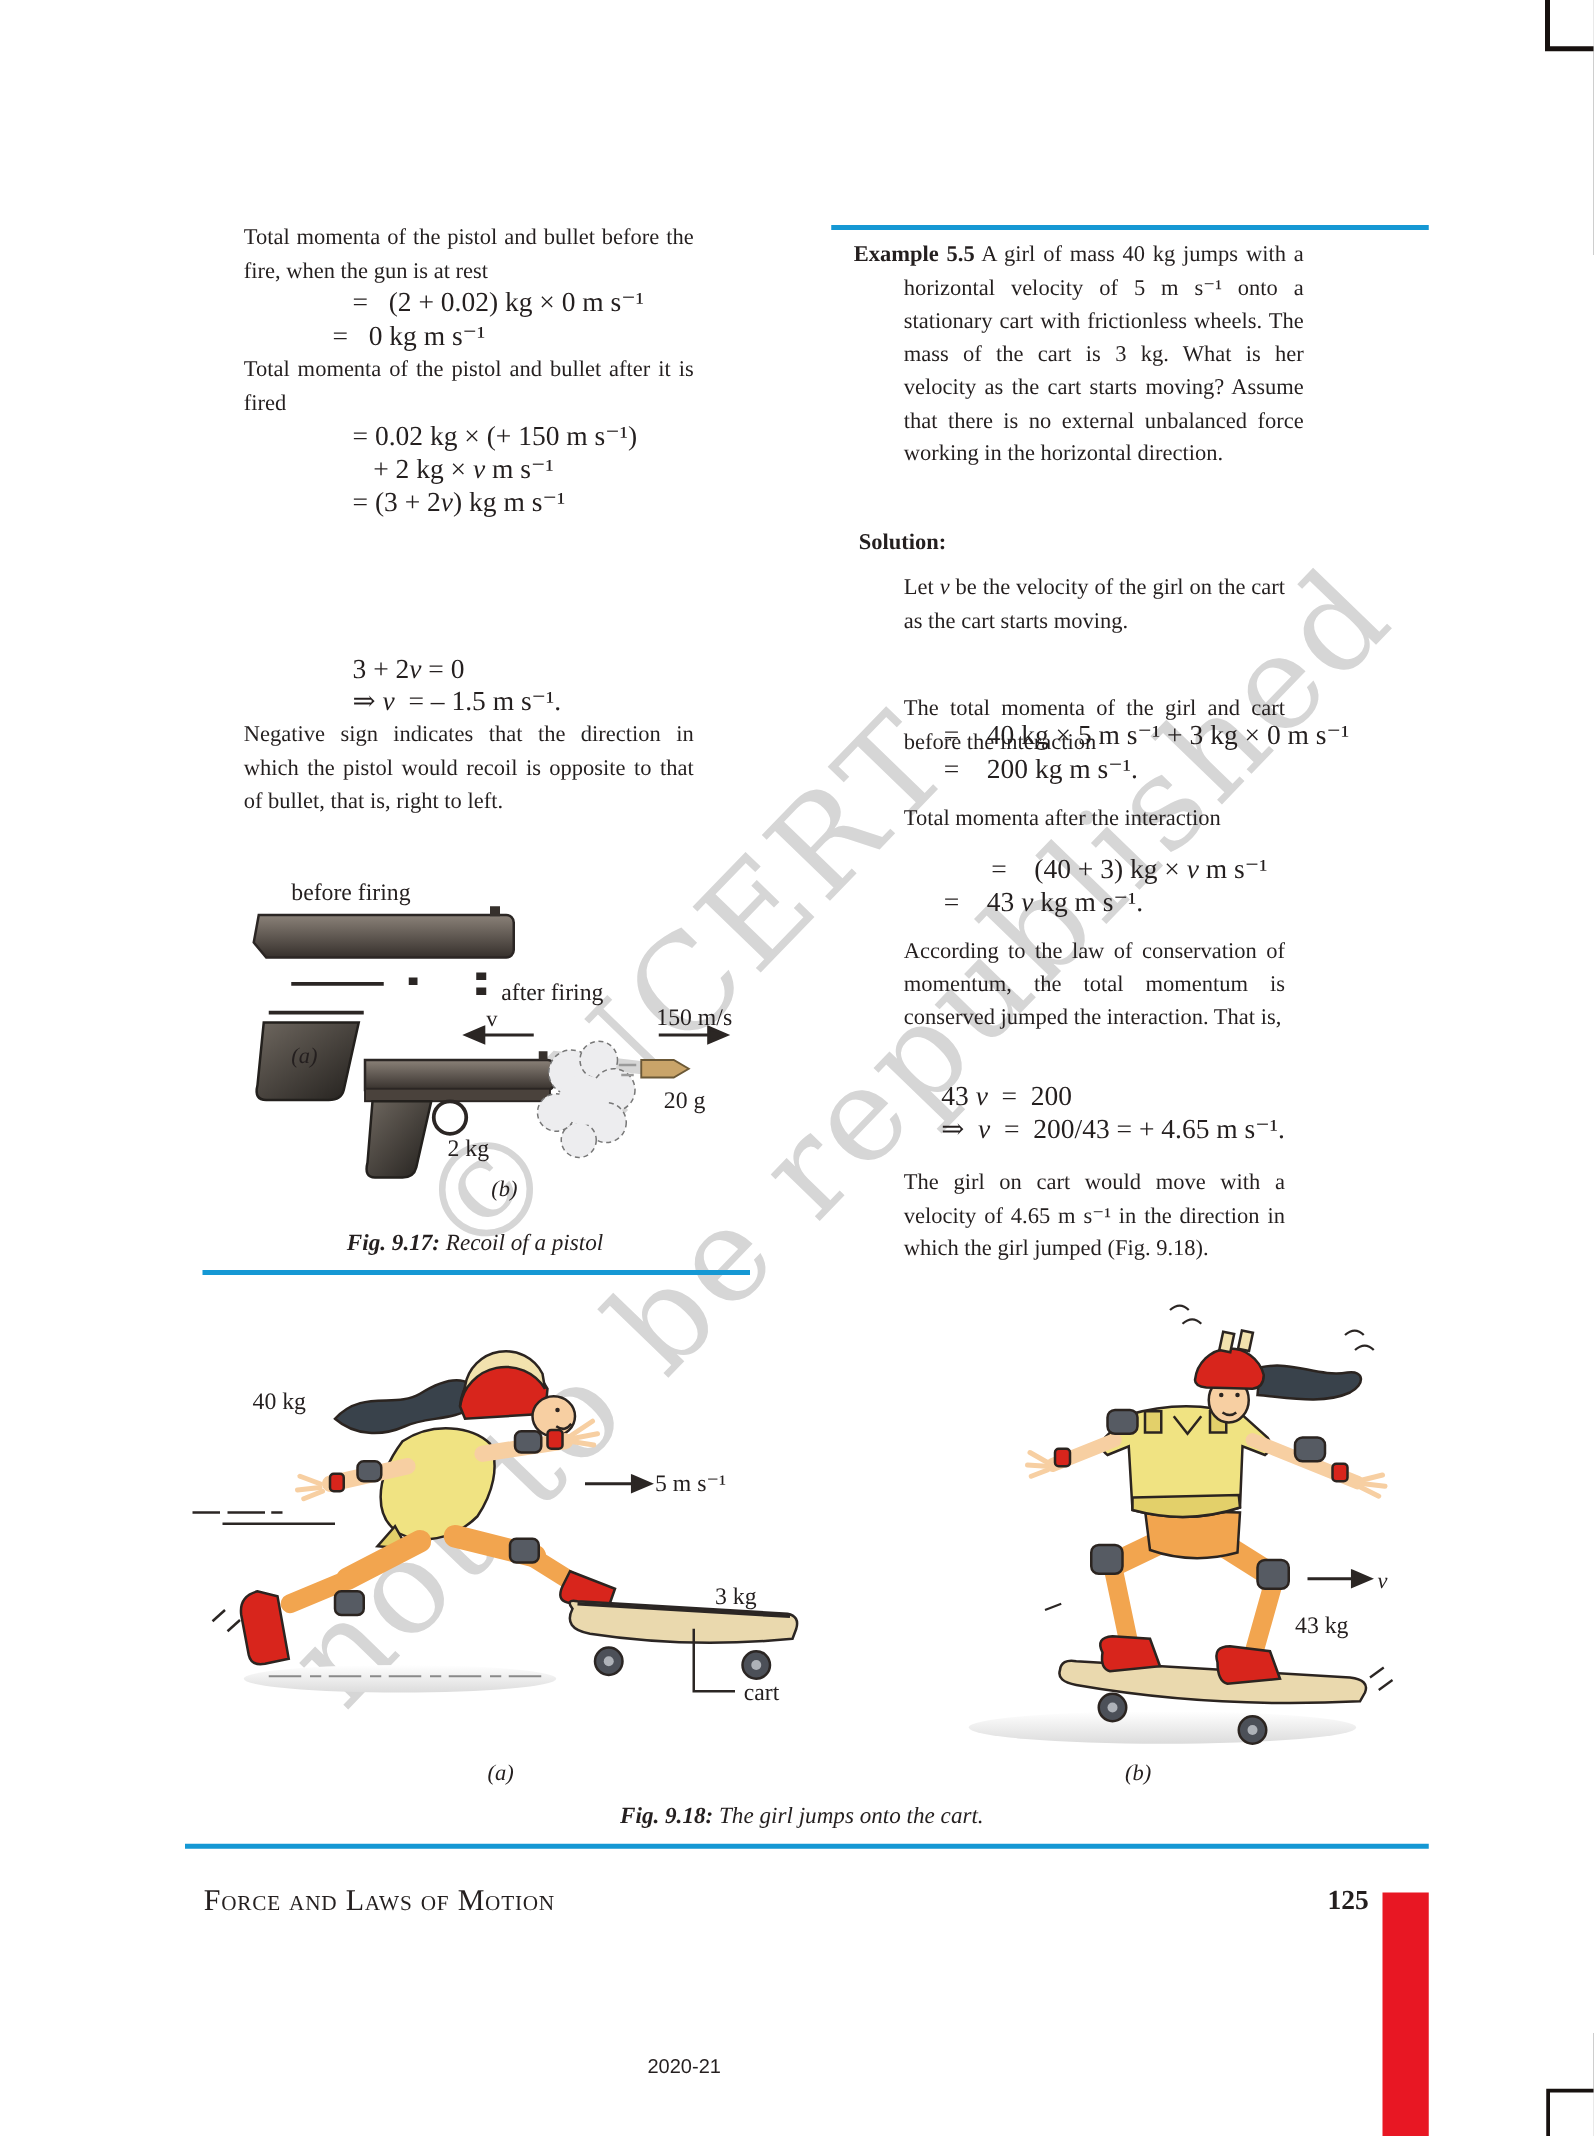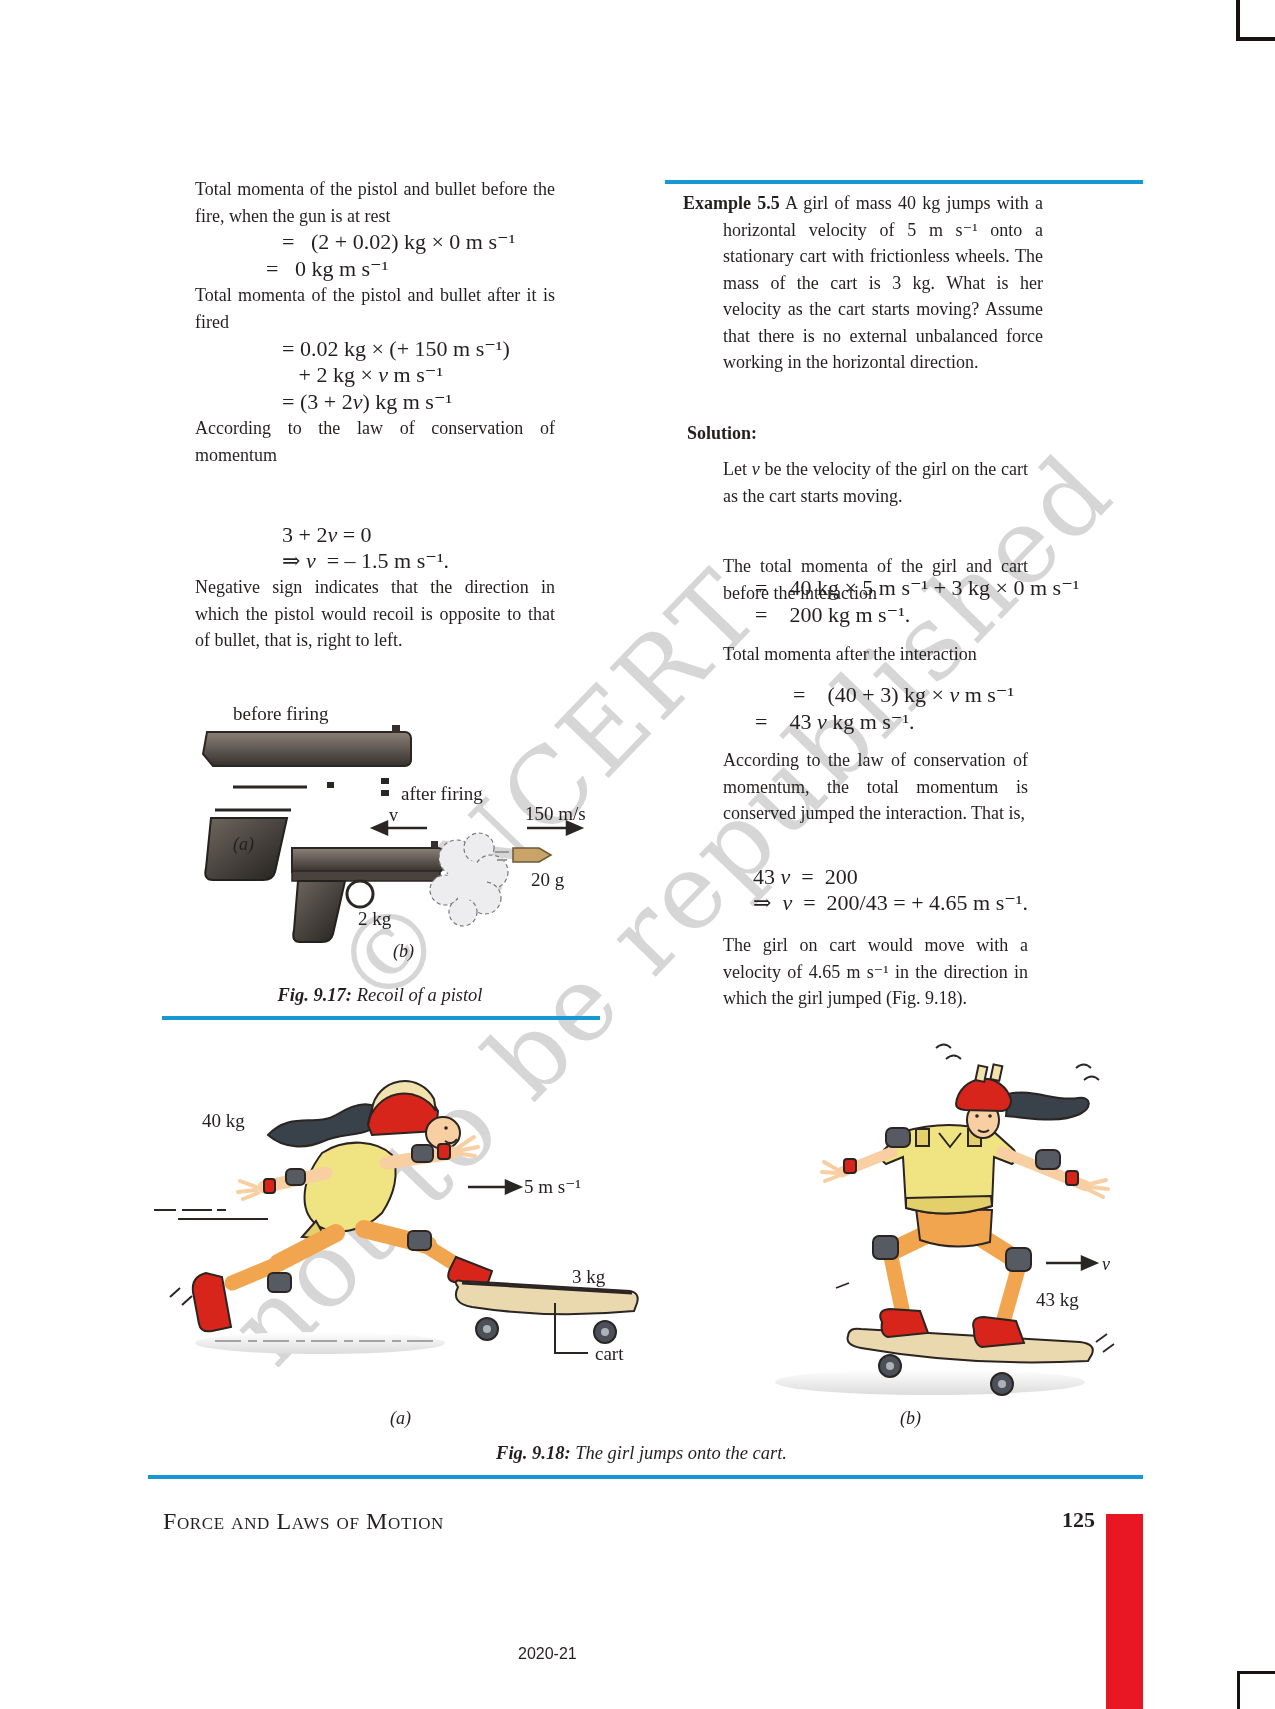--- a/index.html
+++ b/index.html
@@ -43,21 +43,20 @@
   <div class="corner-box" style="left:1236px;top:-14px;width:70px;height:47px;"></div>
   <div class="corner-box" style="left:1237px;top:1671px;width:70px;height:60px;border-width:3px;"></div>
 
   <div class="abs body-text just z2" style="left:195px;top:176px;width:360px;">Total momenta of the pistol and bullet before the fire, when the gun is at rest</div>
   <div class="abs eq z2" style="left:282px;top:229px;">=   (2 + 0.02) kg × 0 m s⁻¹</div>
   <div class="abs eq z2" style="left:266px;top:256px;">=   0 kg m s⁻¹</div>
   <div class="abs body-text just z2" style="left:195px;top:282px;width:360px;">Total momenta of the pistol and bullet after it is fired</div>
   <div class="abs eq z2" style="left:282px;top:336px;">= 0.02 kg × (+ 150 m s⁻¹)</div>
   <div class="abs eq z2" style="left:282px;top:362px;">   + 2 kg × <span class="seg-i">v</span> m s⁻¹</div>
   <div class="abs eq z2" style="left:282px;top:389px;">= (3 + 2<span class="seg-i">v</span>) kg m s⁻¹</div>
-  <div class="abs body-text just z2" style="left:195px;top:415px;width:360px;">According to the law of conservation of momentum</div>
   <div class="abs eq z2" style="left:282px;top:522px;">3 + 2<span class="seg-i">v</span> = 0</div>
   <div class="abs eq z2" style="left:282px;top:548px;">⇒ <span class="seg-i">v</span>  = – 1.5 m s⁻¹.</div>
   <div class="abs body-text just z2" style="left:195px;top:574px;width:360px;">Negative sign indicates that the direction in which the pistol would recoil is opposite to that of bullet, that is, right to left.</div>
 
   <svg class="abs z2" style="left:195px;top:700px;" width="405" height="265" viewBox="0 0 405 265">
     <defs>
       <linearGradient id="gunGrad" x1="0" y1="0" x2="0" y2="1">
         <stop offset="0" stop-color="#8a8178"></stop>
           <stop offset="1" stop-color="#36302c"></stop>
       </linearGradient>

